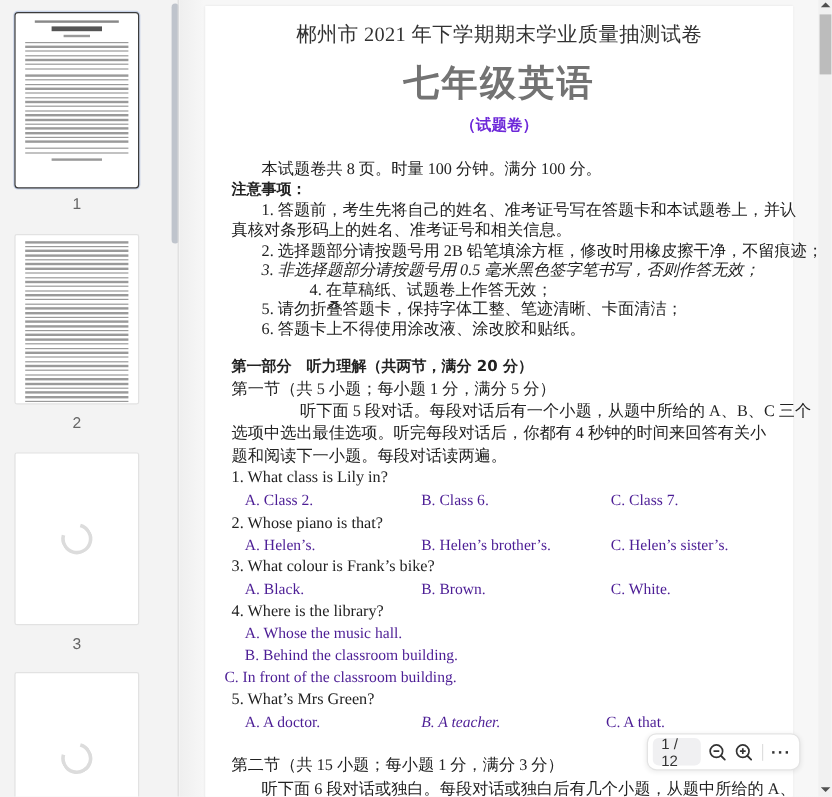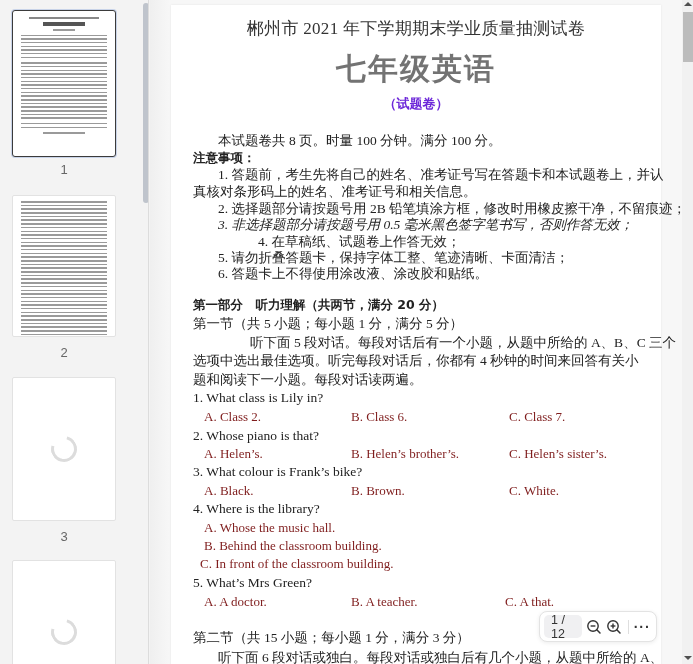--- a/index.html
+++ b/index.html
@@ -21,31 +21,31 @@
   
   .viewer { position: absolute; left: 150px; top: 0; width: 543px; height: 664px; background: linear-gradient(to right, #efefef, #f7f7f7 20px, #f7f7f7); }
   .page { position: absolute; left: 21px; top: 5px; width: 490px; height: 700px; background: #fff; box-shadow: 0 0 2px rgba(0,0,0,0.08); }
 
   .doc-header { position: absolute; left: 0; top: 12px; width: 490px; text-align: center; font-size: 17px; color: #333; letter-spacing: 0.3px; }
   .doc-title { position: absolute; left: 0; top: 44px; width: 490px; text-align: center; font-family: "DejaVu Sans", sans-serif; font-size: 30px; font-weight: bold; color: #737373; letter-spacing: 2px; }
   .doc-sub { position: absolute; left: 0; top: 90px; width: 490px; text-align: center; font-family: "DejaVu Sans", sans-serif; font-size: 13px; font-weight: bold; color: #6d28d9; }
 
   .line { position: absolute; left: 22px; font-size: 13.5px; color: #222; white-space: nowrap; }
   .indent { left: 47px; }
-  .opt { position: absolute; font-size: 13px; color: #7f1d1d; white-space: nowrap; }
+  .opt { position: absolute; font-size: 13px; color: #4c1d95; white-space: nowrap; }
   .bold { font-weight: bold; font-family: "DejaVu Sans", sans-serif; font-size: 12.5px; }
 
   
   .vscroll { position: absolute; right: 0; top: 0; width: 11px; height: 664px; background: #f1f1f1; }
   .vscroll-thumb { position: absolute; right: 0; top: 12px; width: 10px; height: 50px; background: #bcbcbc; }
   .arrow-up { position: absolute; right: 1px; top: 2px; width: 0; height: 0; border-left: 4px solid transparent; border-right: 4px solid transparent; border-bottom: 4px solid #505050; }
   .arrow-down { position: absolute; right: 1px; bottom: 4px; width: 0; height: 0; border-left: 4px solid transparent; border-right: 4px solid transparent; border-top: 4px solid #505050; }
 
   
-  .toolbar { position: absolute; left: 539px; top: 611px; width: 118px; height: 31px; background: #fff; border: 1px solid #e3e3e3; border-radius: 8px; box-shadow: 0 1px 4px rgba(0,0,0,0.08); display: flex; align-items: center; padding: 0 4px; font-family: "Liberation Sans", sans-serif; }
+  .toolbar { position: absolute; left: 539px; top: 611px; width: 128px; height: 31px; background: #fff; border: 1px solid #e3e3e3; border-radius: 8px; box-shadow: 0 1px 4px rgba(0,0,0,0.08); display: flex; align-items: center; padding: 0 4px; font-family: "Liberation Sans", sans-serif; }
   .page-indicator { height: 23px; padding: 0 7px; background: #f0f0f2; border-radius: 5px; font-size: 12.5px; color: #333; display: flex; align-items: center; }
   .tb-btn { width: 26px; height: 26px; display: flex; align-items: center; justify-content: center; cursor: pointer; }
   .tb-sep { width: 1px; height: 14px; background: #dedede; margin: 0 4px; }
   .more { font-size: 14px; color: #333; letter-spacing: 1px; font-weight: bold; }
 </style>
 </head>
 <body>
 
 <div class="sidebar">
   <div class="thumb active" style="top:10px;height:147px;">
@@ -170,25 +170,25 @@
     <div class="opt" style="left:338px;top:441px;">C. Helen’s sister’s.</div>
 
     <div class="line" style="top:459px;">3. What colour is Frank’s bike?</div>
     <div class="opt" style="left:33px;top:478px;">A. Black.</div>
     <div class="opt" style="left:180px;top:478px;">B. Brown.</div>
     <div class="opt" style="left:338px;top:478px;">C. White.</div>
 
     <div class="line" style="top:496px;">4. Where is the library?</div>
     <div class="opt" style="left:33px;top:515px;">A. Whose the music hall.</div>
     <div class="opt" style="left:33px;top:533px;">B. Behind the classroom building.</div>
-    <div class="opt" style="left:29px;top:551px;">C. In front of the classroom building.</div>
+    <div class="opt" style="left:16px;top:551px;">C. In front of the classroom building.</div>
 
     <div class="line" style="top:570px;">5. What’s Mrs Green?</div>
     <div class="opt" style="left:33px;top:589px;">A. A doctor.</div>
-    <div class="opt" style="left:180px;top:589px;">B. A teacher.</div>
+    <div class="opt" style="left:180px;top:589px;font-style:italic;">B. A teacher.</div>
     <div class="opt" style="left:334px;top:589px;">C. A that.</div>
 
     <div class="line" style="top:624px;">第二节（共 15 小题；每小题 1 分，满分 3 分）</div>
     <div class="line indent" style="top:644px;">听下面 6 段对话或独白。每段对话或独白后有几个小题，从题中所给的 A、</div>
   </div>
 
   <div class="vscroll">
     <div class="arrow-up"></div>
     <div class="vscroll-thumb"></div>
     <div class="arrow-down"></div>

